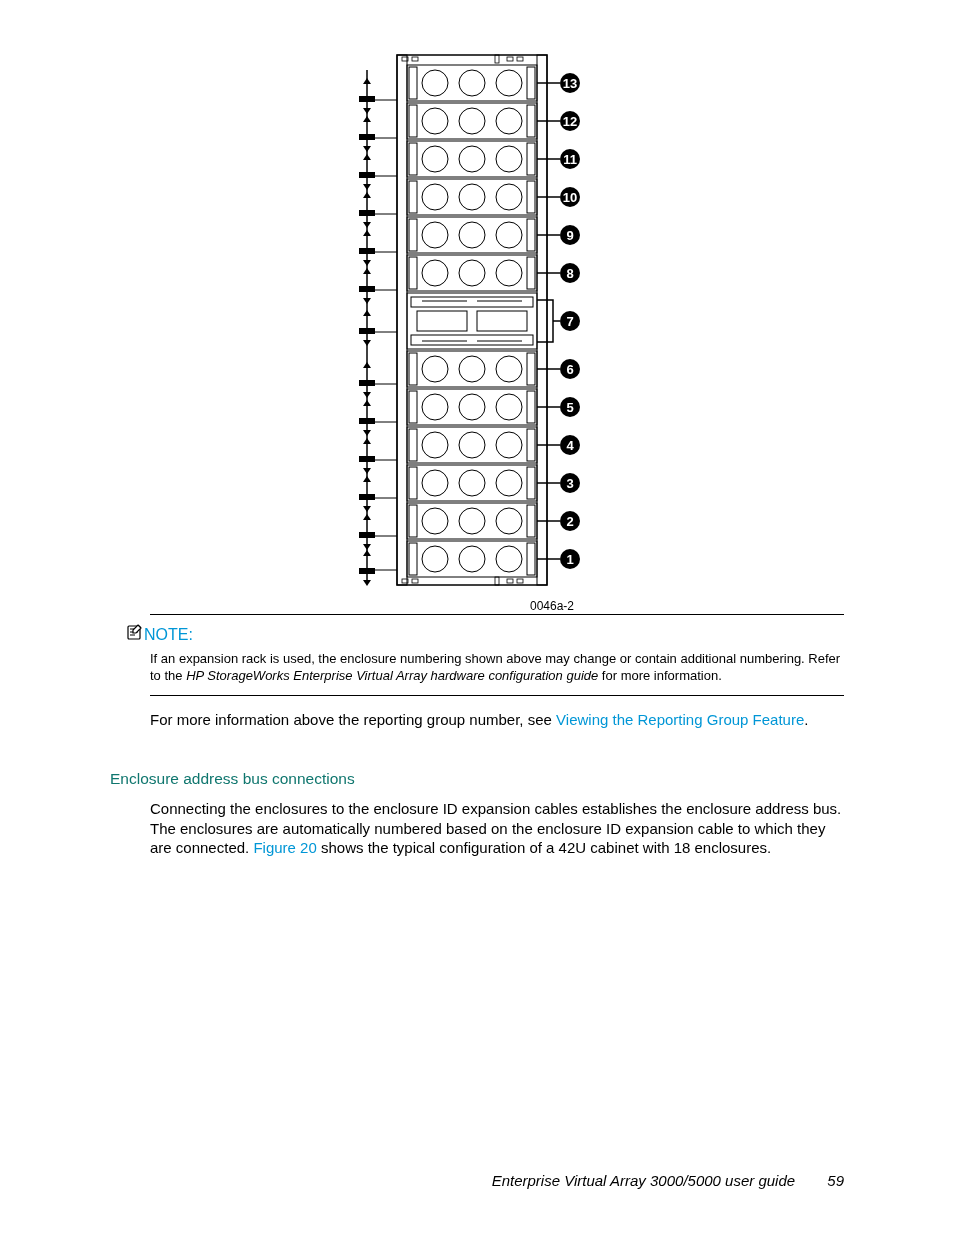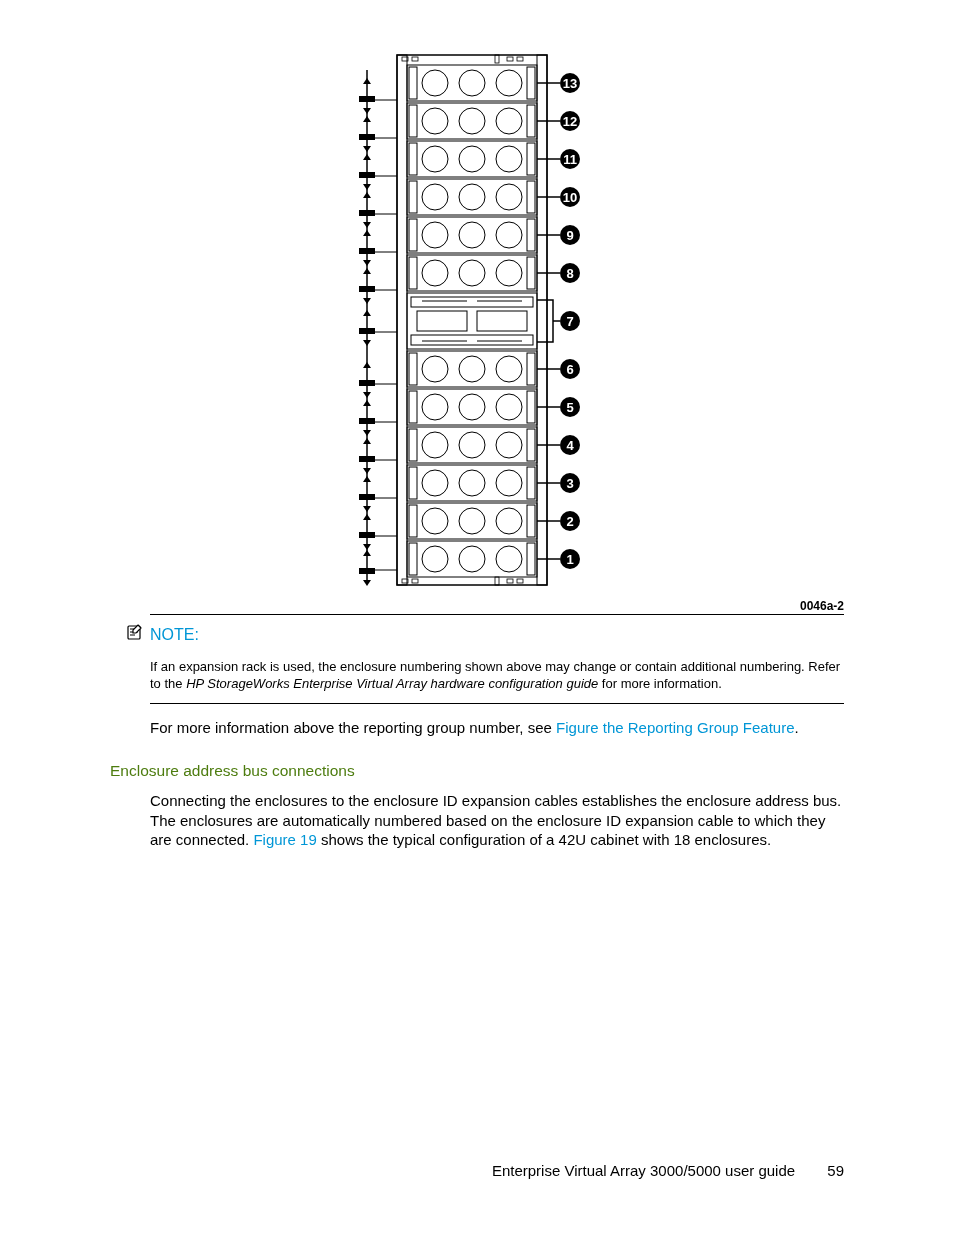--- a/index.html
+++ b/index.html
@@ -21,67 +21,66 @@
     width: 100%;
   }
   .figure-wrap {
     text-align: center;
   }
   .figure-svg {
     display: inline-block;
   }
   .fig-id {
     font-size: 12px;
-    text-align: right;
+    text-align: center;
     margin-top: 4px;
     margin-left: 150px;
-    font-weight: bold;
   }
   .figure-caption {
     color: #0096d6;
     font-weight: bold;
     font-size: 15.5px;
     margin: 18px 0 14px 40px;
   }
   .note-block {
     margin: 0 0 0 40px;
     border-top: 1px solid #000;
     border-bottom: 1px solid #000;
     padding: 8px 0 10px 0;
   }
   .note-header {
     color: #0096d6;
     font-size: 16px;
-    margin-bottom: 12px;
+    margin-bottom: 4px;
     display: flex;
     align-items: center;
-    gap: 6px;
     margin-left: -24px;
   }
   .note-text {
     font-size: 13px;
   }
   .note-text i { font-style: italic; }
   .after-note {
     margin: 14px 0 0 40px;
   }
   .link { color: #0096d6; }
   .section-heading {
-    color: #4d7c0f;
+    color: #0f766e;
     font-size: 15.5px;
-    margin: 24px 0 10px 0;
+    margin: 40px 0 10px 0;
   }
   .section-body {
     margin-left: 40px;
   }
   .footer {
     position: absolute;
-    bottom: 55px;
+    bottom: 45px;
     right: 110px;
     font-size: 15px;
+    font-style: italic;
   }
   .footer .pn { margin-left: 28px; }
 </style>
 </head>
 <body>
 
 <div class="page">
 
   <div class="figure-wrap">
     <svg class="figure-svg" width="260" height="540" viewBox="0 0 260 540">
@@ -382,26 +381,26 @@
           </svg>
       </span>
       <span>NOTE:</span>
     </div>
     <div class="note-text">
       <span>If an expansion rack is used, the enclosure numbering shown above may change or contain additional numbering. Refer to the </span><i>HP StorageWorks Enterprise Virtual Array hardware configuration guide</i><span> for more information.</span>
     </div>
   </div>
 
   <div class="after-note">
-    <span>For more information above the reporting group number, see </span><span class="link">Figure the Reporting Group Feature</span><span>.</span>
+    <span>For more information above the reporting group number, see </span><span class="link">Viewing the Reporting Group Feature</span><span>.</span>
   </div>
 
   <div class="section-heading">Enclosure address bus connections</div>
   <div class="section-body">
-    <span>Connecting the enclosures to the enclosure ID expansion cables establishes the enclosure address bus. The enclosures are automatically numbered based on the enclosure ID expansion cable to which they are connected. </span><span class="link">Figure 19</span><span> shows the typical configuration of a 42U cabinet with 18 enclosures.</span>
+    <span>Connecting the enclosures to the enclosure ID expansion cables establishes the enclosure address bus. The enclosures are automatically numbered based on the enclosure ID expansion cable to which they are connected. </span><span class="link">Figure 20</span><span> shows the typical configuration of a 42U cabinet with 18 enclosures.</span>
   </div>
 
 </div>
 
 <div class="footer">
   <span>Enterprise Virtual Array 3000/5000 user guide</span>
   <span class="pn">59</span>
 </div>
 
 </body></html>

